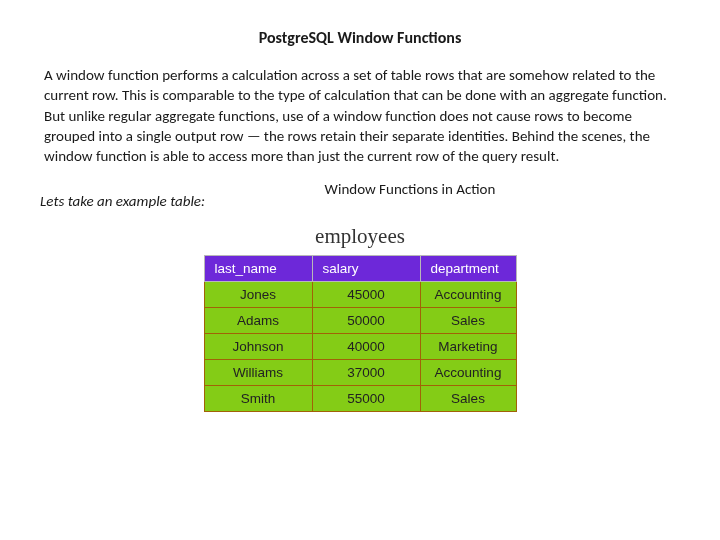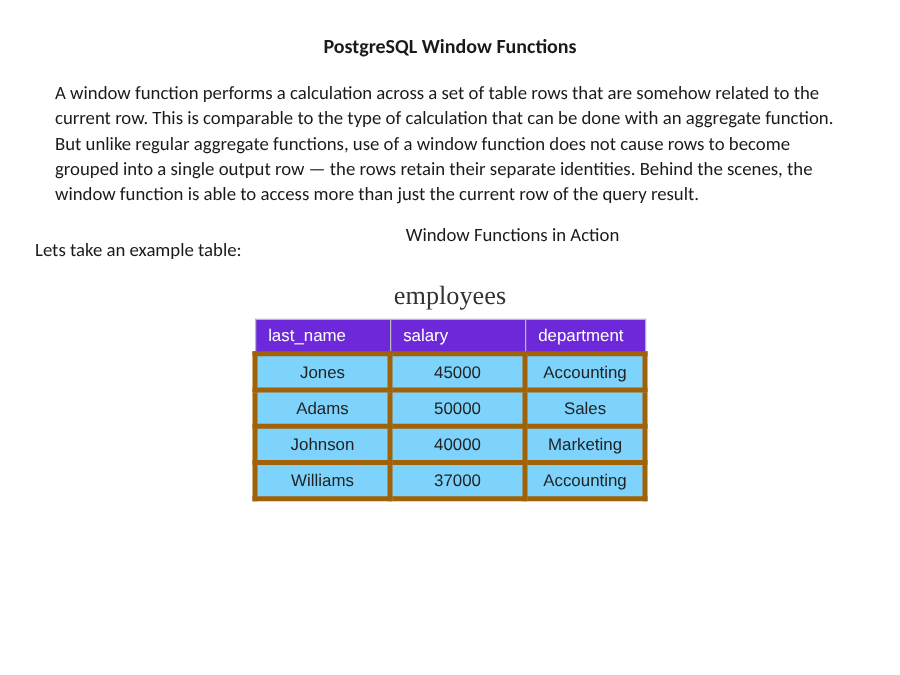--- a/index.html
+++ b/index.html
@@ -28,23 +28,24 @@
   }
   .body-text .em { }
   .section-title {
     text-align: center;
     font-size: 15px;
     padding-top: 14px;
     padding-left: 60px;
     margin-left: 40px;
   }
   .lead-in {
-    padding-left: 28px;
+    padding-left: 40px;
     font-size: 15px;
     margin-top: -6px;
+    font-style: italic;
   }
   .table-wrap {
     width: 100%;
     text-align: center;
     margin-top: 14px;
   }
   .table-caption {
     font-family: Georgia, 'Times New Roman', serif;
     font-size: 21px;
     color: #333;
@@ -58,25 +59,25 @@
   }
   table.data th {
     background: #6d28d9;
     color: #fff;
     font-weight: normal;
     text-align: left;
     padding: 5px 10px;
     border: 1px solid #b8b8b8;
   }
   table.data td {
-    border: 4px solid #a16207;
+    border: 1px solid #a16207;
     padding: 5px 10px;
     text-align: center;
     color: #222;
-    background: #7dd3fc;
+    background: #84cc16;
   }
   table.data th.col-name, table.data td.col-name { width: 108px; }
   table.data th.col-sal, table.data td.col-sal { width: 108px; }
   table.data th.col-dept, table.data td.col-dept { width: 96px; }
 </style>
 </head>
 <body>
 
 <div class="page-title">PostgreSQL Window Functions</div>
 
@@ -111,15 +112,20 @@
       <tr>
         <td class="col-name">Johnson</td>
         <td class="col-sal">40000</td>
         <td class="col-dept">Marketing</td>
       </tr>
       <tr>
         <td class="col-name">Williams</td>
         <td class="col-sal">37000</td>
         <td class="col-dept">Accounting</td>
       </tr>
+      <tr>
+        <td class="col-name">Smith</td>
+        <td class="col-sal">55000</td>
+        <td class="col-dept">Sales</td>
+      </tr>
     </tbody>
   </table>
 </div>
 
 </body></html>

